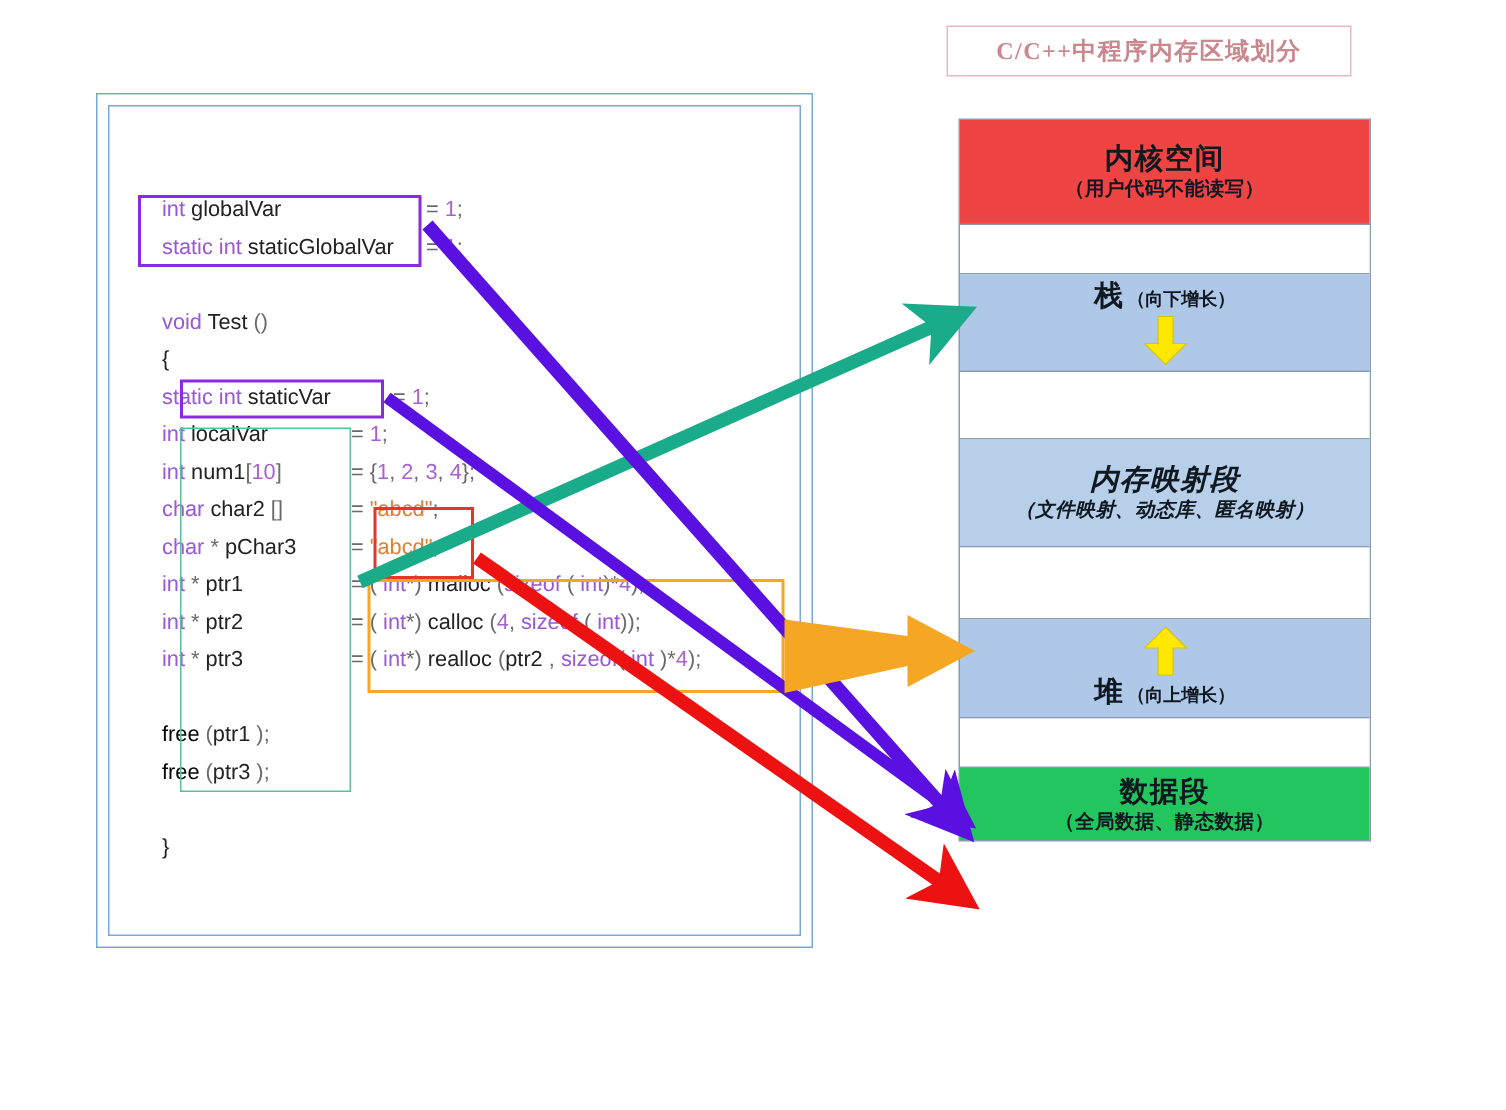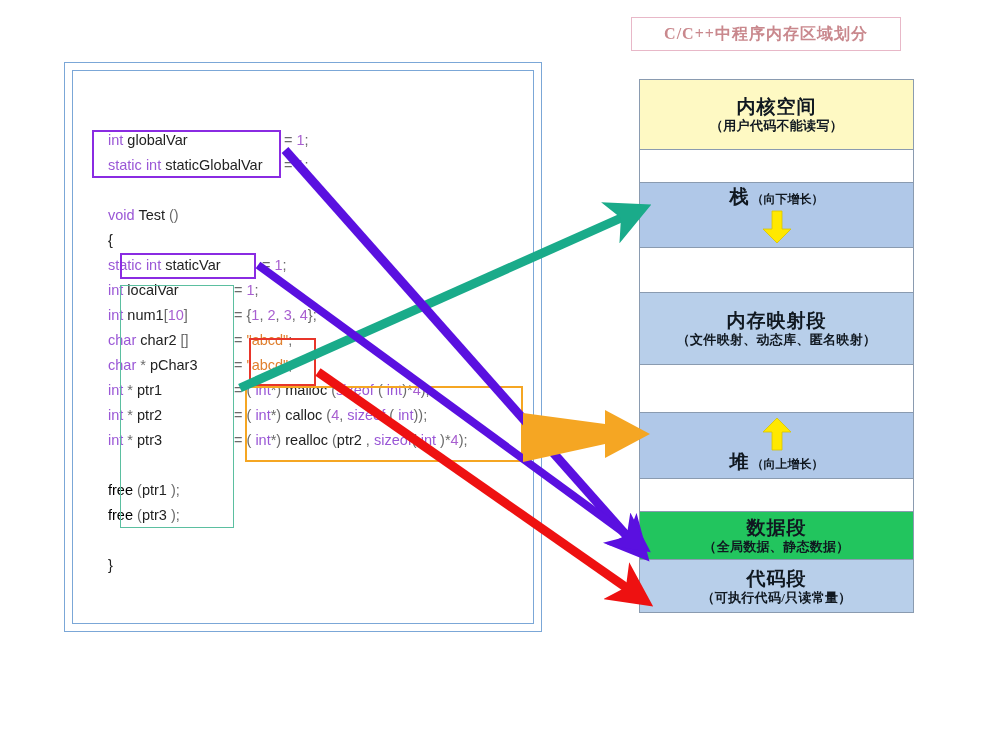--- a/index.html
+++ b/index.html
@@ -232,57 +232,53 @@
   </div>
 
 <div class="box box-global"></div>
 <div class="box box-staticvar"></div>
 <div class="box box-local"></div>
 <div class="box box-abcd"></div>
 <div class="box box-heap"></div>
 
 <div class="mem-title">C/C++中程序内存区域划分</div>
 <div class="mem-col" id="mem-root">
-    <div class="mem-block" style="height: 70px; background: #fef9c3;">
+    <div class="mem-block" style="height: 70px; background: #ef4444;">
       <div class="mb-title">内核空间</div>
       <div class="mb-sub">（用户代码不能读写）</div>
     </div>
     <div class="mem-block" style="height: 33px; background: rgb(255, 255, 255);"></div>
     <div class="mem-block" style="height: 65px; background: rgb(176, 200, 232);">
       <div class="mb-inline">
         <span class="big">栈</span>
         <span class="small">（向下增长）</span>
       </div>
       <svg width="32" height="34" viewBox="0 0 32 34">
         <path d="M11,1 L21,1 L21,19 L30,19 L16,33 L2,19 L11,19 Z" fill="#ffe800" stroke="#d8c400" stroke-width="0.8"></path>
       </svg>
     </div>
     <div class="mem-block" style="height: 45px; background: rgb(255, 255, 255);"></div>
-    <div class="mem-block" style="height: 72px; background: rgb(184, 207, 234);">
+    <div class="mem-block" style="height: 72px; background: rgb(184, 207, 234); font-style: italic;">
       <div class="mb-title">内存映射段</div>
       <div class="mb-sub">（文件映射、动态库、匿名映射）</div>
     </div>
     <div class="mem-block" style="height: 48px; background: rgb(255, 255, 255);"></div>
     <div class="mem-block" style="height: 66px; background: rgb(176, 200, 232);">
       <svg width="32" height="34" viewBox="0 0 32 34">
         <path d="M16,1 L30,15 L21,15 L21,33 L11,33 L11,15 L2,15 Z" fill="#ffe800" stroke="#d8c400" stroke-width="0.8"></path>
       </svg>
       <div class="mb-inline">
         <span class="big">堆</span>
         <span class="small">（向上增长）</span>
       </div>
     </div>
     <div class="mem-block" style="height: 33px; background: rgb(255, 255, 255);"></div>
     <div class="mem-block" style="height: 48px; background: #22c55e;">
       <div class="mb-title">数据段</div>
       <div class="mb-sub">（全局数据、静态数据）</div>
-    </div>
-    <div class="mem-block" style="height: 52px; background: rgb(184, 207, 234);">
-      <div class="mb-title">代码段</div>
-      <div class="mb-sub">（可执行代码/只读常量）</div>
     </div>
   </div>
 
 <svg class="arrows" width="1004" height="740" viewBox="0 0 1004 740">
   <defs>
     <marker id="ah-teal" markerWidth="5" markerHeight="5" refX="2.4" refY="2.5" orient="auto">
       <path d="M0,0 L5,2.5 L0,5 L1.3,2.5 Z" fill="#1aab8a"></path>
     </marker>
     <marker id="ah-purple" markerWidth="5" markerHeight="5" refX="2.4" refY="2.5" orient="auto">
       <path d="M0,0 L5,2.5 L0,5 L1.3,2.5 Z" fill="#5a10e0"></path>

